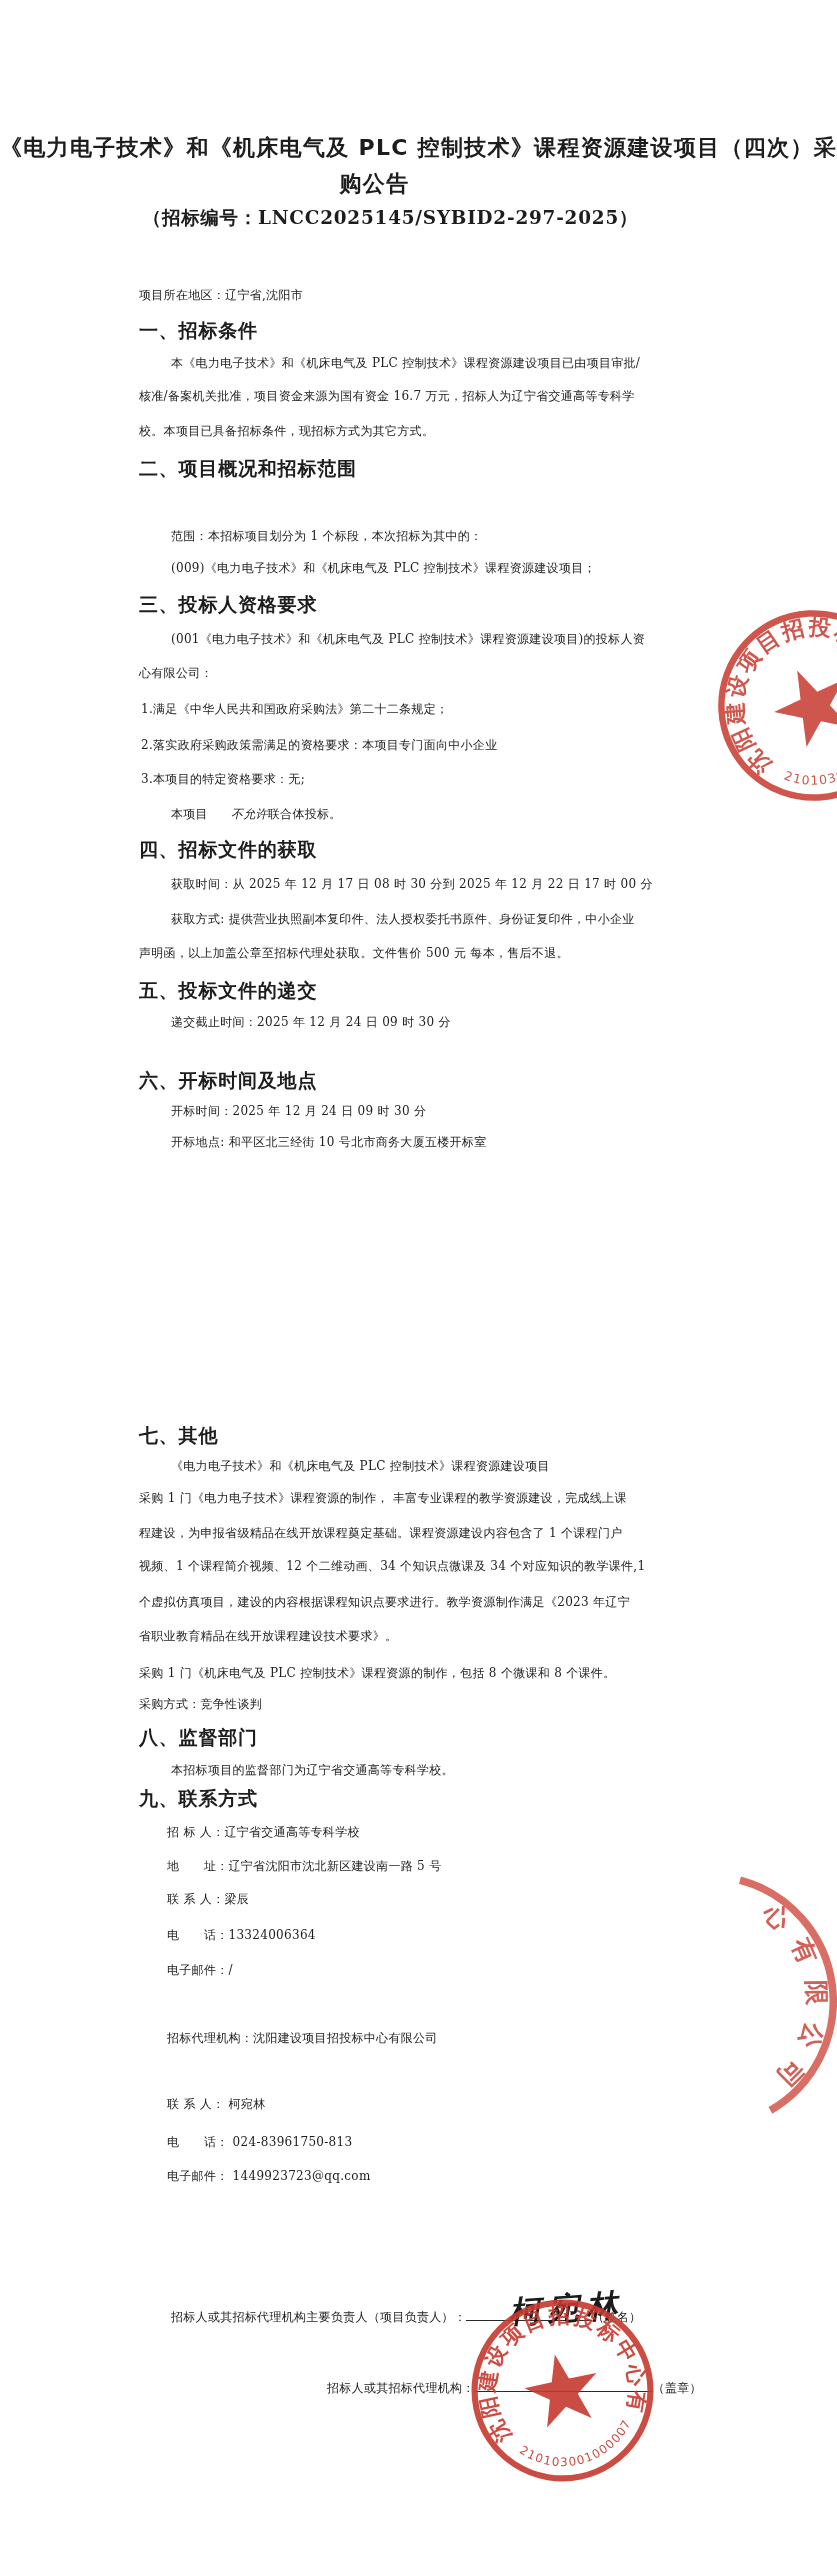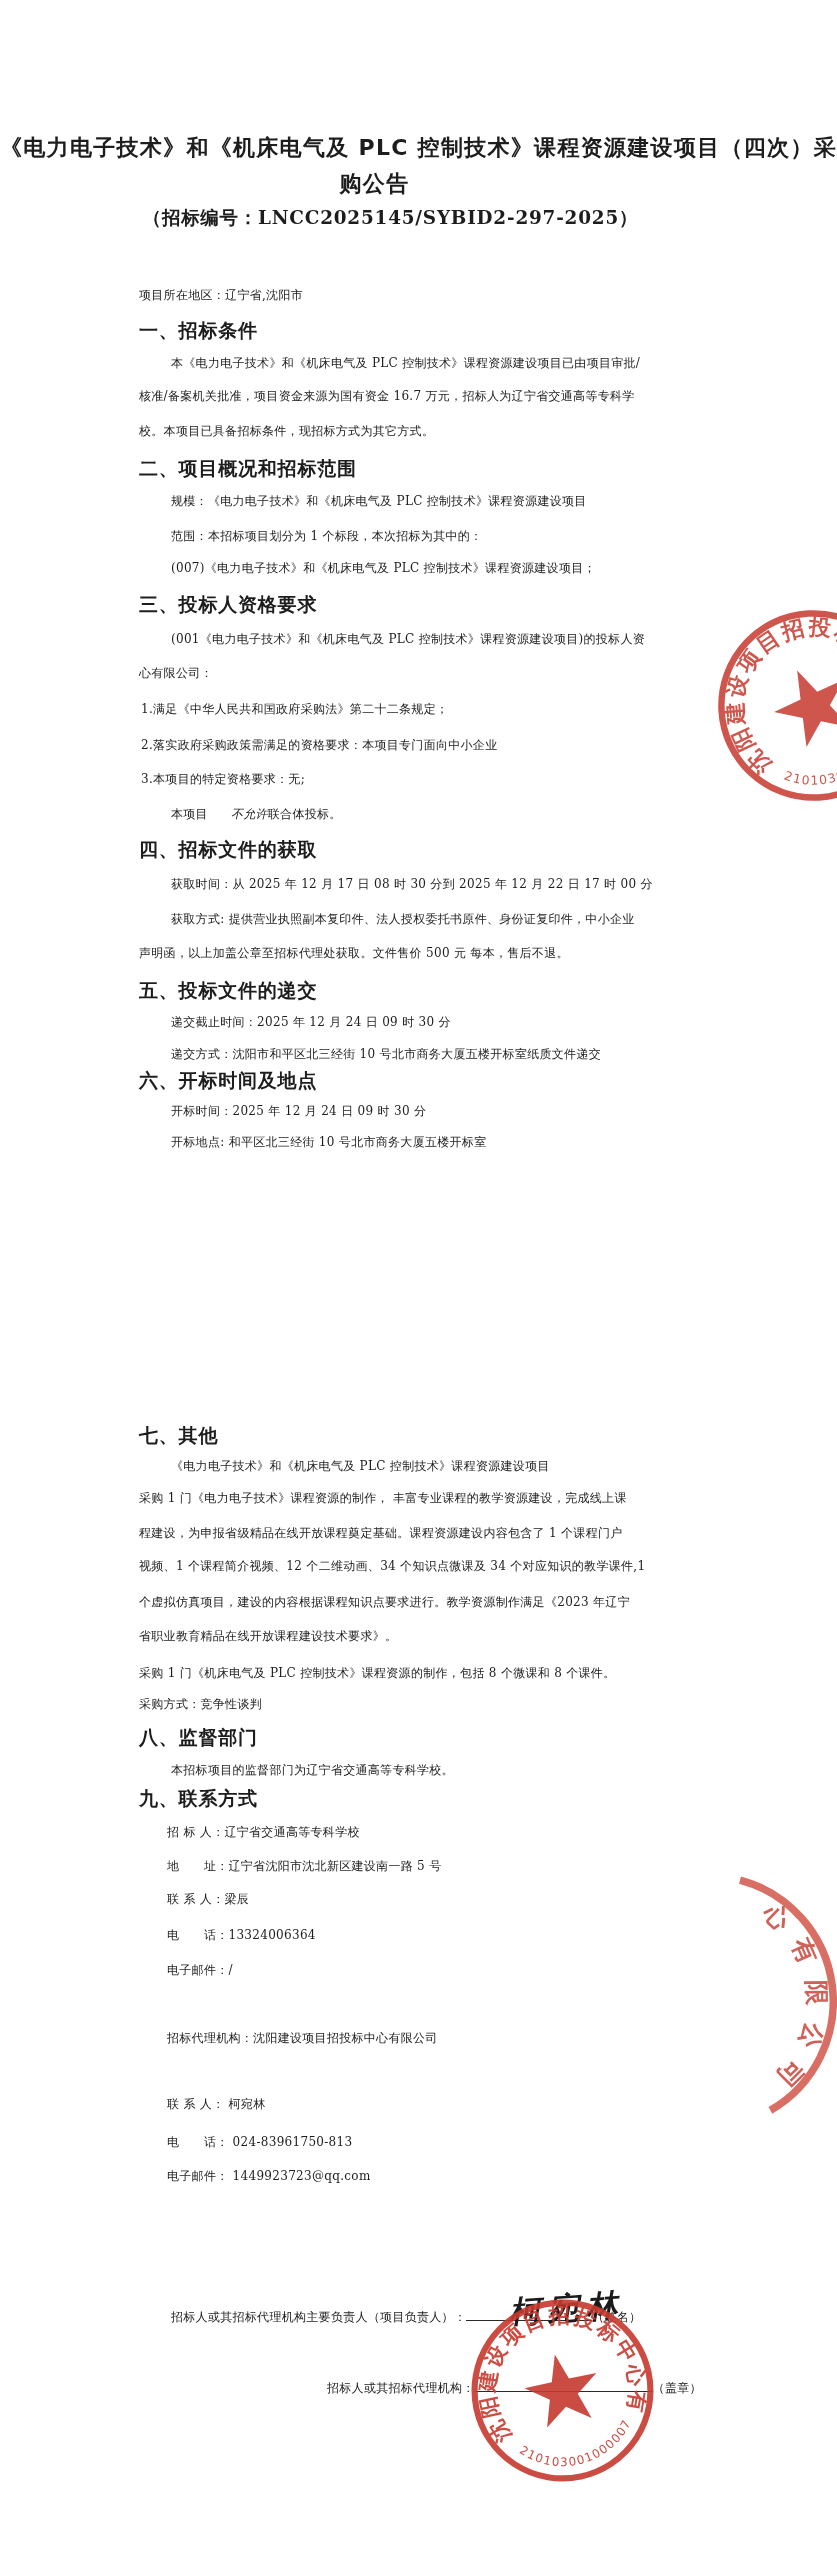--- a/index.html
+++ b/index.html
@@ -32,40 +32,38 @@
   <div class="ln ctr subtitle" style="top:209px">（招标编号：LNCC2025145/SYBID2-297-2025）</div>
 
   <div class="ln" style="top:289px;left:139px">项目所在地区：辽宁省,沈阳市</div>
 
   <div class="ln hd" style="top:321px;left:139px">一、招标条件</div>
   <div class="ln" style="top:357px;left:171px">本《电力电子技术》和《机床电气及 PLC 控制技术》课程资源建设项目已由项目审批/</div>
   <div class="ln" style="top:390px;left:139px">核准/备案机关批准，项目资金来源为国有资金 16.7 万元，招标人为辽宁省交通高等专科学</div>
   <div class="ln" style="top:425px;left:139px">校。本项目已具备招标条件，现招标方式为其它方式。</div>
 
   <div class="ln hd" style="top:459px;left:139px">二、项目概况和招标范围</div>
-  <div class="ln" style="top:495px;left:171px">规模：《电力电子技术》和《机床电气及 PLC 控制技术》课程资源建设项目</div>
   <div class="ln" style="top:530px;left:171px">范围：本招标项目划分为 1 个标段，本次招标为其中的：</div>
-  <div class="ln" style="top:562px;left:171px">(007)《电力电子技术》和《机床电气及 PLC 控制技术》课程资源建设项目；</div>
+  <div class="ln" style="top:562px;left:171px">(009)《电力电子技术》和《机床电气及 PLC 控制技术》课程资源建设项目；</div>
 
   <div class="ln hd" style="top:595px;left:139px">三、投标人资格要求</div>
   <div class="ln" style="top:633px;left:171px">(001《电力电子技术》和《机床电气及 PLC 控制技术》课程资源建设项目)的投标人资</div>
   <div class="ln" style="top:667px;left:139px">心有限公司：</div>
   <div class="ln" style="top:703px;left:141px">1.满足《中华人民共和国政府采购法》第二十二条规定；</div>
   <div class="ln" style="top:739px;left:141px">2.落实政府采购政策需满足的资格要求：本项目专门面向中小企业</div>
   <div class="ln" style="top:773px;left:141px">3.本项目的特定资格要求：无;</div>
   <div class="ln" style="top:808px;left:171px"><span>本项目</span><span class="em">不允许</span><span>联合体投标。</span></div>
 
   <div class="ln hd" style="top:840px;left:139px">四、招标文件的获取</div>
   <div class="ln" style="top:878px;left:171px">获取时间：从 2025 年 12 月 17 日  08 时 30 分到 2025 年 12 月 22 日  17 时 00 分</div>
   <div class="ln" style="top:913px;left:171px">获取方式: 提供营业执照副本复印件、法人授权委托书原件、身份证复印件，中小企业</div>
   <div class="ln" style="top:947px;left:139px">声明函，以上加盖公章至招标代理处获取。文件售价 500 元 每本，售后不退。</div>
 
   <div class="ln hd" style="top:981px;left:139px">五、投标文件的递交</div>
   <div class="ln" style="top:1016px;left:171px">递交截止时间：2025 年 12 月 24 日  09 时 30 分</div>
-  <div class="ln" style="top:1048px;left:171px">递交方式：沈阳市和平区北三经街 10 号北市商务大厦五楼开标室纸质文件递交</div>
 
   <div class="ln hd" style="top:1071px;left:139px">六、开标时间及地点</div>
   <div class="ln" style="top:1105px;left:171px">开标时间：2025 年 12 月 24 日  09 时 30 分</div>
   <div class="ln" style="top:1136px;left:171px">开标地点: 和平区北三经街 10 号北市商务大厦五楼开标室</div>
 
   <div class="ln hd" style="top:1426px;left:139px">七、其他</div>
   <div class="ln" style="top:1460px;left:171px">《电力电子技术》和《机床电气及 PLC 控制技术》课程资源建设项目</div>
   <div class="ln" style="top:1492px;left:139px">采购 1 门《电力电子技术》课程资源的制作， 丰富专业课程的教学资源建设，完成线上课</div>
   <div class="ln" style="top:1527px;left:139px">程建设，为申报省级精品在线开放课程奠定基础。课程资源建设内容包含了 1 个课程门户</div>
   <div class="ln" style="top:1560px;left:139px">视频、1 个课程简介视频、12 个二维动画、34 个知识点微课及 34 个对应知识的教学课件,1</div>

